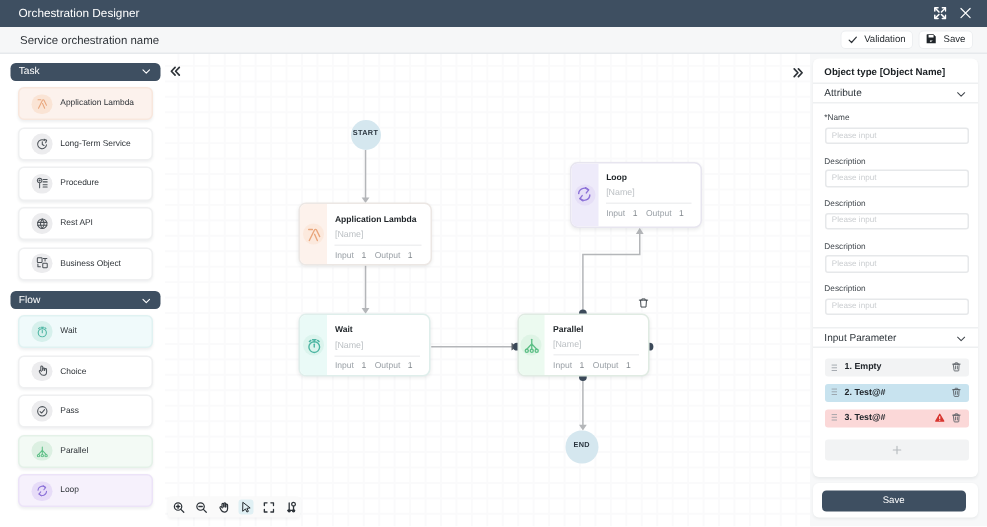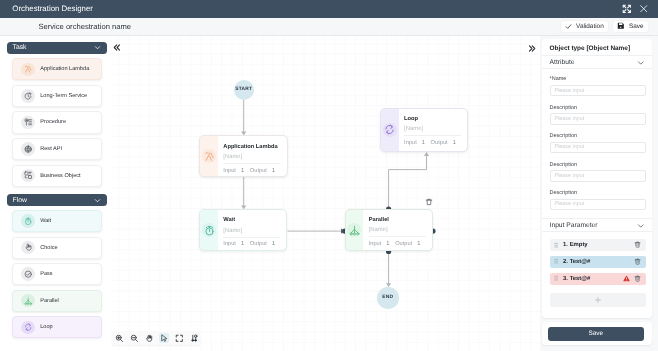--- a/index.html
+++ b/index.html
@@ -19,21 +19,21 @@
     position:absolute; left:0; top:0; width:658px; height:17.6px;
     background:#3e4f61; display:flex; align-items:center;
   }
   .tb-title { color:#ffffff; font-size:7.85px; margin-left:12.3px; }
   .tb-actions { margin-left:auto; display:flex; align-items:center; gap:7.6px; margin-right:9.8px; }
 
   
   .subheader {
     position:absolute; left:0; top:17.6px; width:658px; height:18.4px;
     background:#f6f7f8; border-bottom:1px solid #e6e9ec;
-    display:flex; align-items:center;padding-left:25px;
+    display:flex; align-items:center;
   }
   .sh-name { font-size:7.62px; color:#2e3338; margin-left:13.4px; }
   .sh-actions { margin-left:auto; display:flex; align-items:center; gap:5.2px; margin-right:10.2px; }
   .shbtn { display:flex; align-items:center; gap:4.2px; background:#fff; border-radius:2.5px;
            padding:0 4.2px; height:11.4px; font-size:6.4px; color:#1f2429;
            box-shadow:0 0 0 0.6px #eceef0; }
 
   
   .sidebar { position:absolute; left:0; top:36px; width:110px; height:315px; background:#fff;
              overflow:hidden; }

